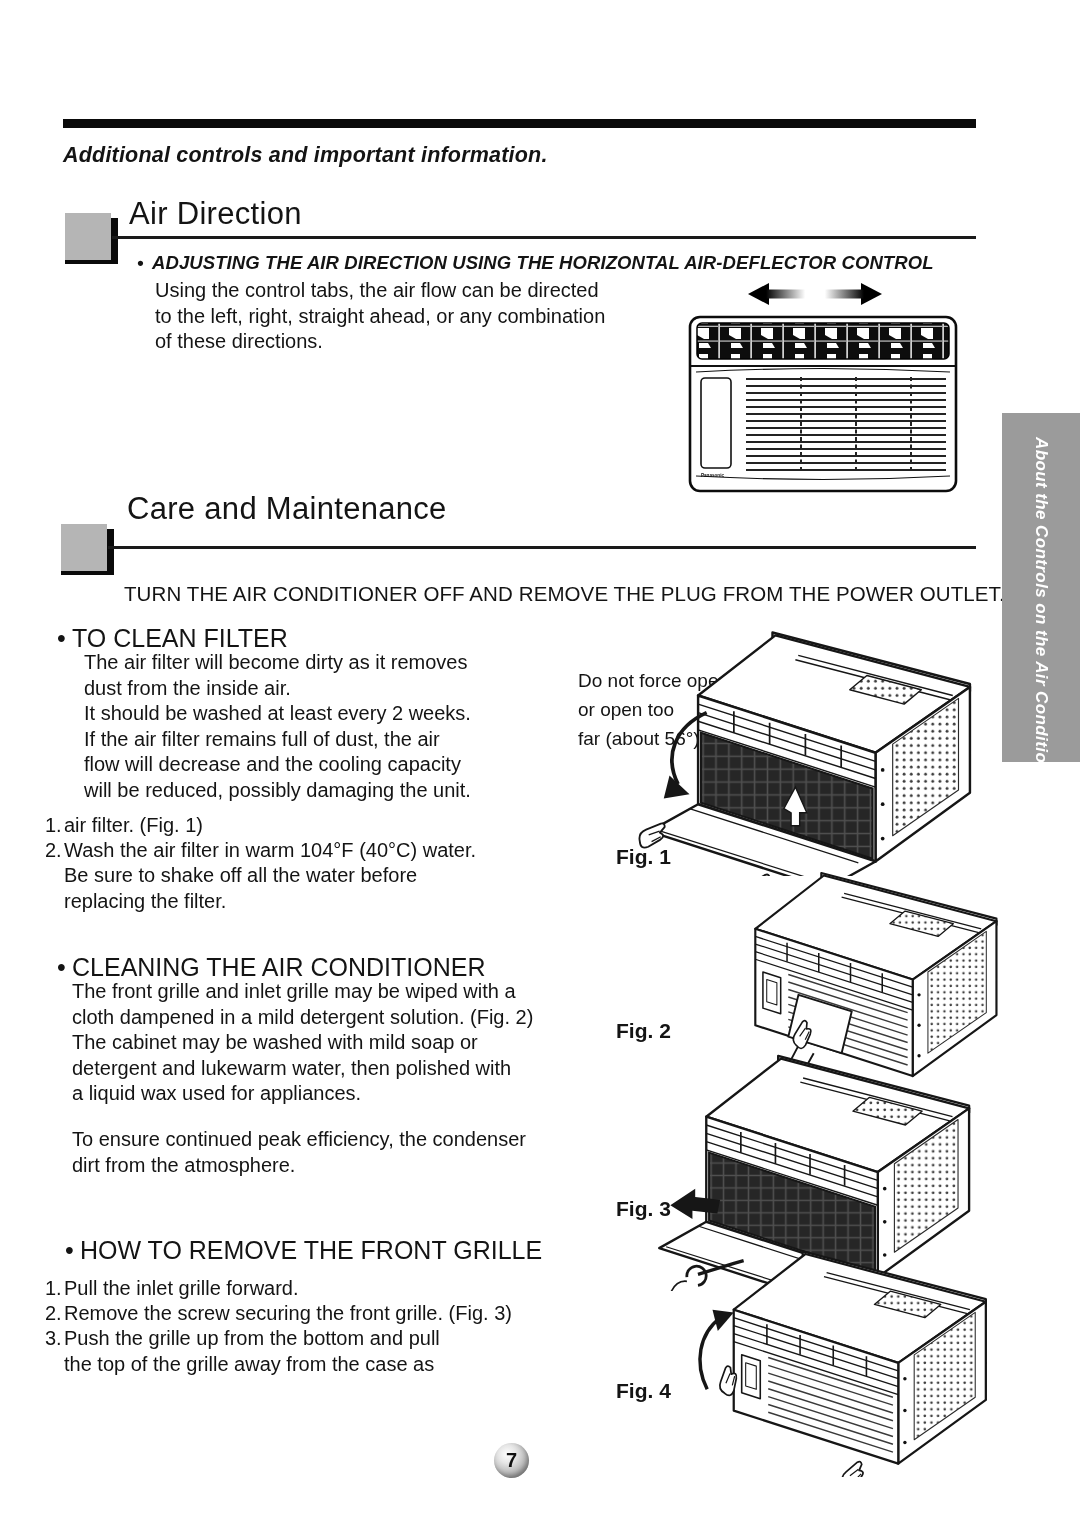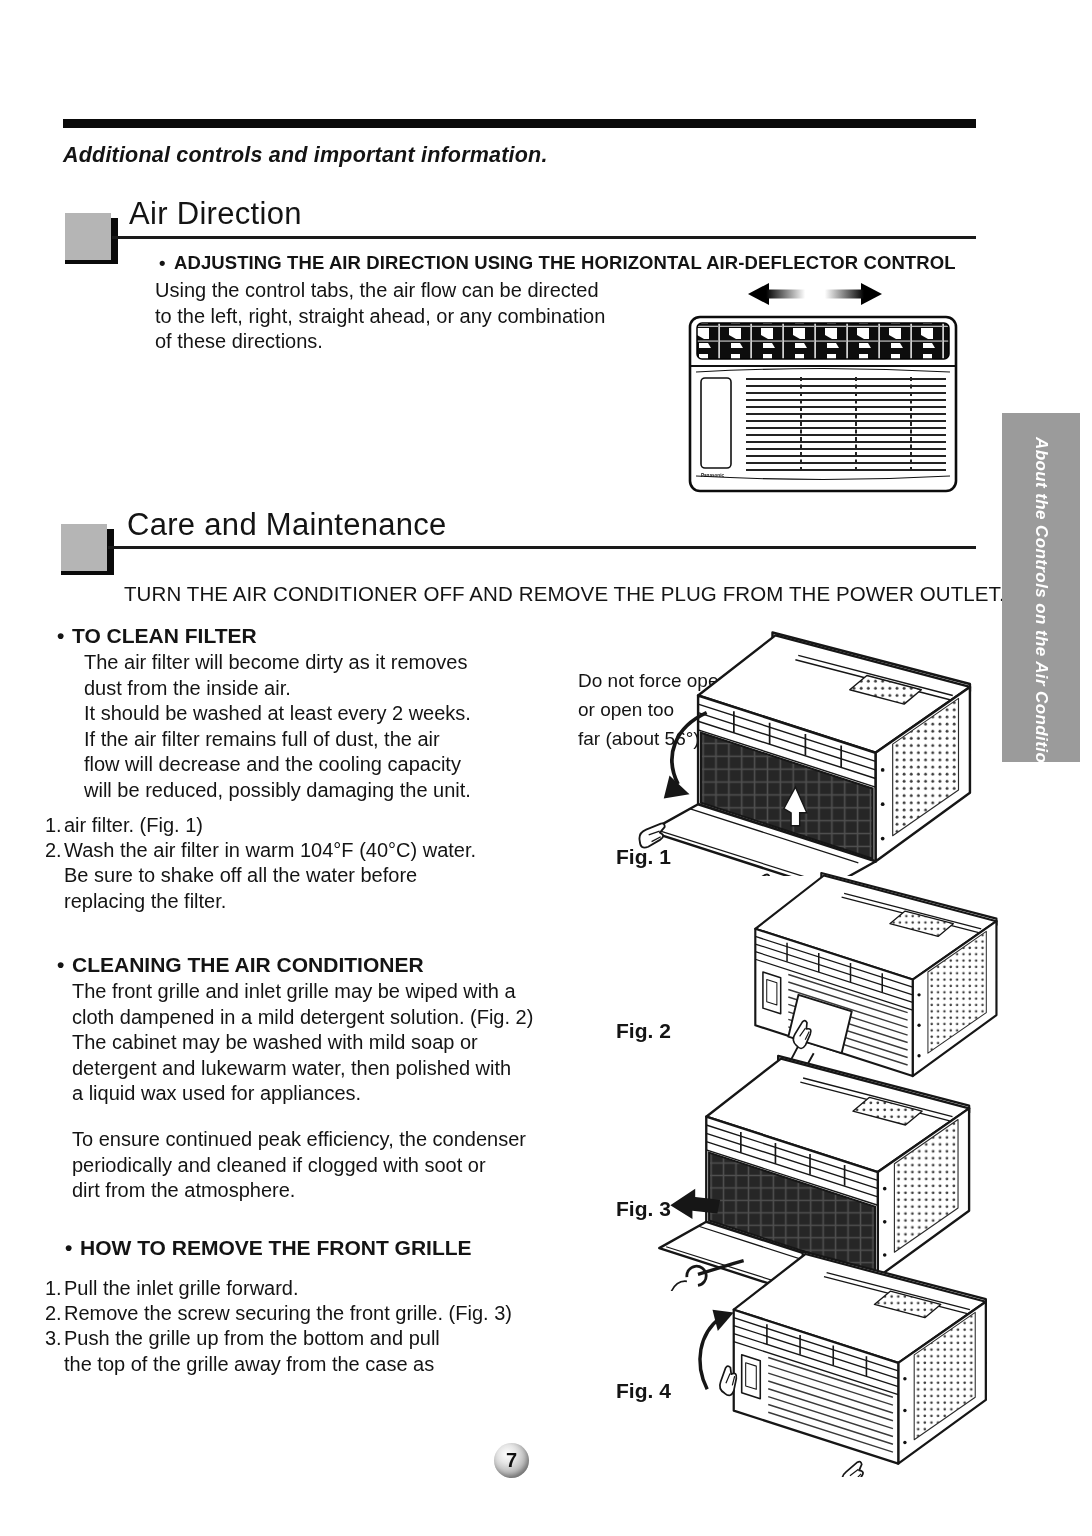--- a/index.html
+++ b/index.html
@@ -4,23 +4,23 @@
 <style>
   html,body{margin:0;padding:0;background:#fff;}
   .page{position:relative;width:1092px;height:1536px;background:#fff;overflow:hidden;
         font-family:"Liberation Sans", sans-serif;color:#141414;}
   .abs{position:absolute;}
   .bar{background:#0a0a0a;}
   .graybox{background:#b5b5b5;}
   .intro{font-style:italic;font-size:21.5px;font-weight:bold;letter-spacing:.2px;}
   .sect-title{font-size:31px;letter-spacing:.3px;}
   .rule{background:#1a1a1a;}
-  .bullet-head{font-weight:bold;font-size:18.5px;letter-spacing:.1px;margin-left:22px;}
+  .bullet-head{font-weight:bold;font-size:18.5px;font-style:italic;letter-spacing:.1px;}
   .bullet-head::before,.bhead::before{content:"\2022";position:absolute;left:-15px;}
-  .bhead{font-weight:bold;font-size:21px;font-style:normal;}
+  .bhead{font-weight:normal;font-size:25px;font-style:normal;}
   .body{font-size:20px;line-height:25.5px;}
   .body .ln{white-space:nowrap;}
   .warning{font-size:20.5px;letter-spacing:.1px;white-space:nowrap;}
   .steps{font-size:20px;line-height:25.2px;}
   .step{display:grid;grid-template-columns:19px 1fr;}
   .figlabel{font-weight:bold;font-size:21px;}
   .note{font-size:19px;line-height:29px;}
   .sidebar-tab{background:#9b9b9b;display:flex;align-items:flex-start;justify-content:center;}
   .sidebar-tab span{writing-mode:vertical-rl;font-weight:bold;font-style:italic;
       font-size:17px;color:#fff;letter-spacing:.4px;padding-top:24px;white-space:nowrap;}
@@ -106,21 +106,21 @@
       <line x1="113" y1="62" x2="113" y2="157"></line>
         <line x1="168" y1="62" x2="168" y2="157"></line>
         <line x1="223" y1="62" x2="223" y2="157"></line>
     </g>
     <path d="M8,161 Q135,168 262,161" fill="none" stroke="#111" stroke-width="1.2"></path>
   </svg>
 
   <div class="abs graybox" style="left:61px;top:524px;width:46px;height:47px;"></div>
   <div class="abs bar" style="left:107px;top:529px;width:7px;height:46px;"></div>
   <div class="abs bar" style="left:61px;top:571px;width:53px;height:4px;"></div>
-  <div class="abs sect-title" style="left:127px;top:507px;">Care and Maintenance</div>
+  <div class="abs sect-title" style="left:127px;top:491px;">Care and Maintenance</div>
   <div class="abs rule" style="left:108px;top:546px;width:868px;height:3px;"></div>
 
   <div class="abs warning" style="left:124px;top:582px;">TURN THE AIR CONDITIONER OFF AND REMOVE THE PLUG FROM THE POWER OUTLET.</div>
 
   <div class="abs bhead" style="left:72px;top:624px;">TO CLEAN FILTER</div>
   <div class="abs body" style="left:84px;top:650px;">
     <div class="ln">The air filter will become dirty as it removes</div>
     <div class="ln">dust from the inside air.</div>
     <div class="ln">It should be washed at least every 2 weeks.</div>
     <div class="ln">If the air filter remains full of dust, the air</div>
@@ -148,21 +148,20 @@
   <div class="abs bhead" style="left:72px;top:953px;">CLEANING THE AIR CONDITIONER</div>
   <div class="abs body" style="left:72px;top:979px;">
     <div class="ln">The front grille and inlet grille may be wiped with a</div>
     <div class="ln">cloth dampened in a mild detergent solution. (Fig. 2)</div>
     <div class="ln">The cabinet may be washed with mild soap or</div>
     <div class="ln">detergent and lukewarm water, then polished with</div>
     <div class="ln">a liquid wax used for appliances.</div>
   </div>
   <div class="abs body" style="left:72px;top:1127px;">
     <div class="ln">To ensure continued peak efficiency, the condenser</div>
-    <div class="ln">periodically and cleaned if clogged with soot or</div>
     <div class="ln">dirt from the atmosphere.</div>
   </div>
 
   <div class="abs bhead" style="left:72px;top:1236px;margin-left:8px;">HOW TO REMOVE THE FRONT GRILLE</div>
   <div class="abs steps" style="left:45px;top:1276px;width:560px;">
     <div class="step">
       <span>1.</span>
       <div>
           <div>Pull the inlet grille forward.</div>
         </div>

